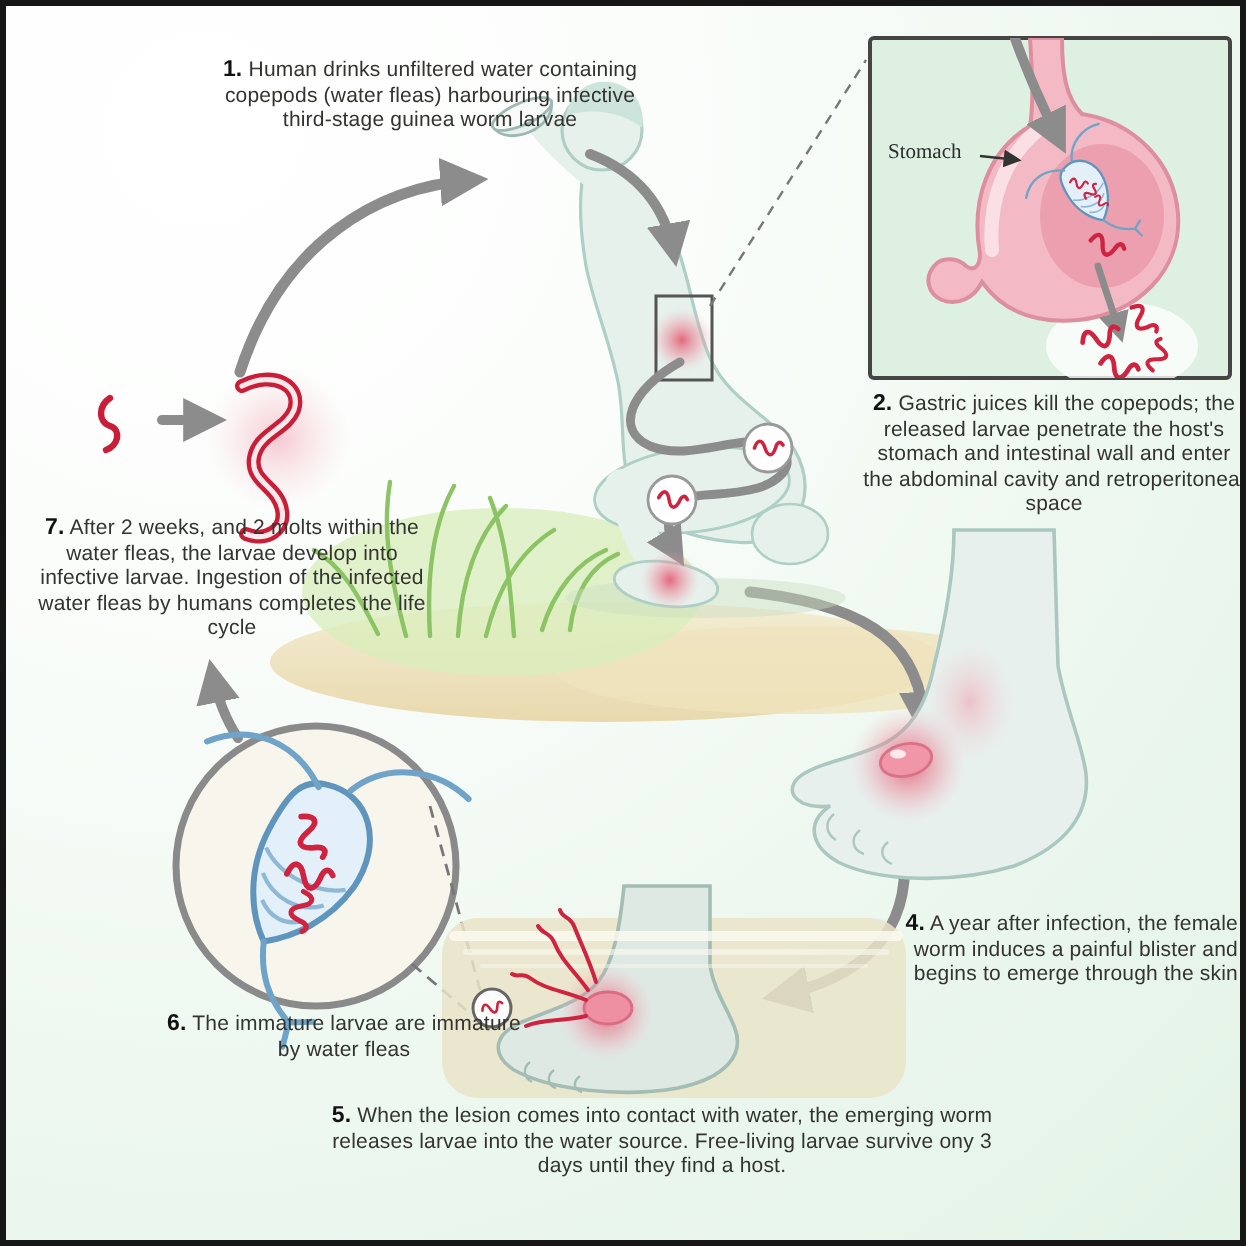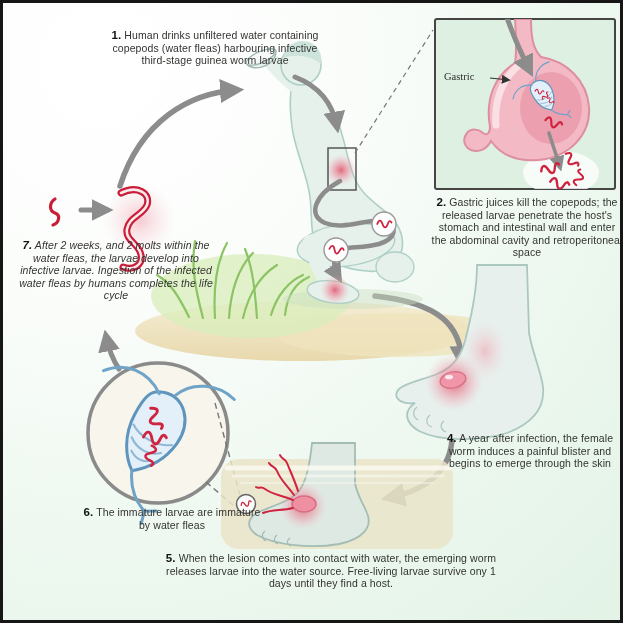--- a/index.html
+++ b/index.html
@@ -23,24 +23,24 @@
   }
   .note b{color:#111;font-size:11.5px;}
   #stomach-label{
     position:absolute;left:441px;top:68px;
     font-size:10.5px;color:#2c2c2c;white-space:nowrap;
     font-family:"Liberation Serif","DejaVu Serif",serif;
   }
   #note1{left:103px;top:26px;width:218px;}
   #note2{left:428px;top:193px;width:192px;}
   #note3{left:226px;top:312px;width:208px;}
-  #note4{left:438px;top:429px;width:178px;}
+  #note4{left:438px;top:453px;width:178px;text-align:right;}
   #note5{left:160px;top:549px;width:336px;}
   #note6{left:76px;top:503px;width:186px;}
-  #note7{left:10px;top:236px;width:206px;font-style:italic;}
+  #note7{left:10px;top:255px;width:206px;}
 </style>
 </head>
 <body>
 
 <div id="frame">
 
 <svg class="scene" width="617" height="617" viewBox="0 0 617 617">
   <defs>
     <marker id="ah" viewBox="0 0 10 10" refX="7" refY="5" markerWidth="4.4" markerHeight="4.4" orient="auto-start-reverse">
       <path d="M0 0 L10 5 L0 10 z" fill="#8c8c8c"></path>
@@ -220,25 +220,25 @@
 <div class="note" id="note2">
   <b>2.</b>
   <span>Gastric juices kill the copepods; the released larvae penetrate the host's stomach and intestinal wall and enter the abdominal cavity and retroperitoneal space</span>
 </div>
 <div class="note" id="note4">
   <b>4.</b>
   <span>A year after infection, the female worm induces a painful blister and begins to emerge through the skin</span>
 </div>
 <div class="note" id="note5">
   <b>5.</b>
-  <span>When the lesion comes into contact with water, the emerging worm releases larvae into the water source. Free-living larvae survive ony 1 days until they find a host.</span>
+  <span>When the lesion comes into contact with water, the emerging worm releases larvae into the water source. Free-living larvae survive ony 3 days until they find a host.</span>
 </div>
 <div class="note" id="note6">
   <b>6.</b>
   <span>The immature larvae are immature by water fleas</span>
 </div>
 <div class="note" id="note7">
   <b>7.</b>
   <span>After 2 weeks, and 2 molts within the water fleas, the larvae develop into infective larvae. Ingestion of the infected water fleas by humans completes the life cycle</span>
 </div>
-<div id="stomach-label">Gastric</div>
+<div id="stomach-label">Stomach</div>
 
 </div>
 
 </body></html>

